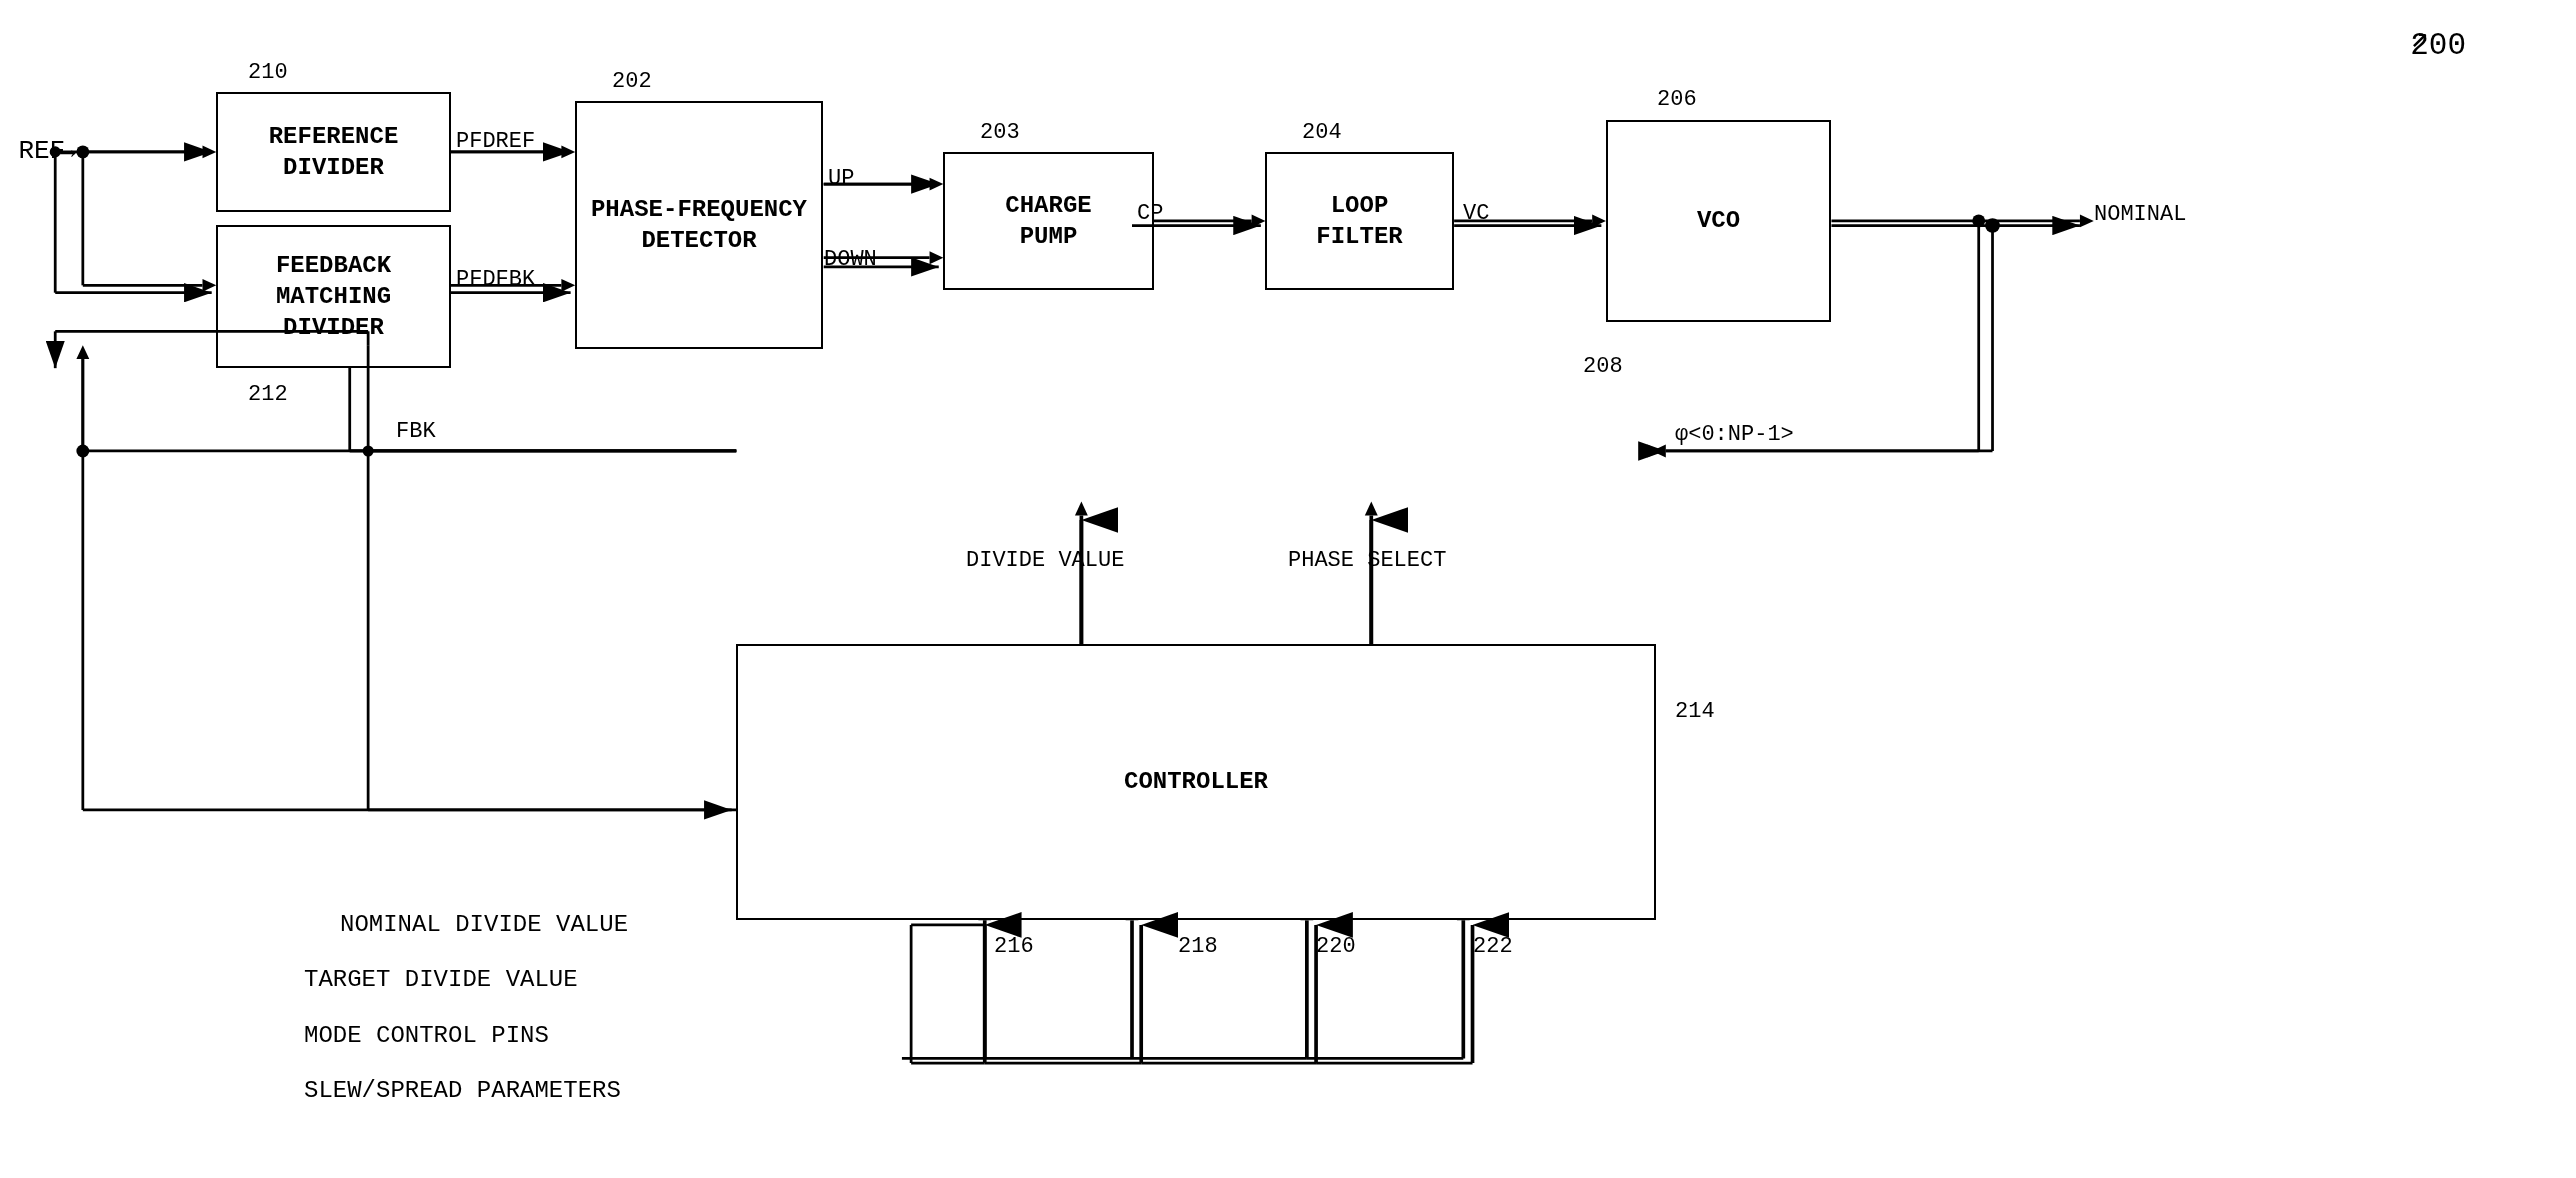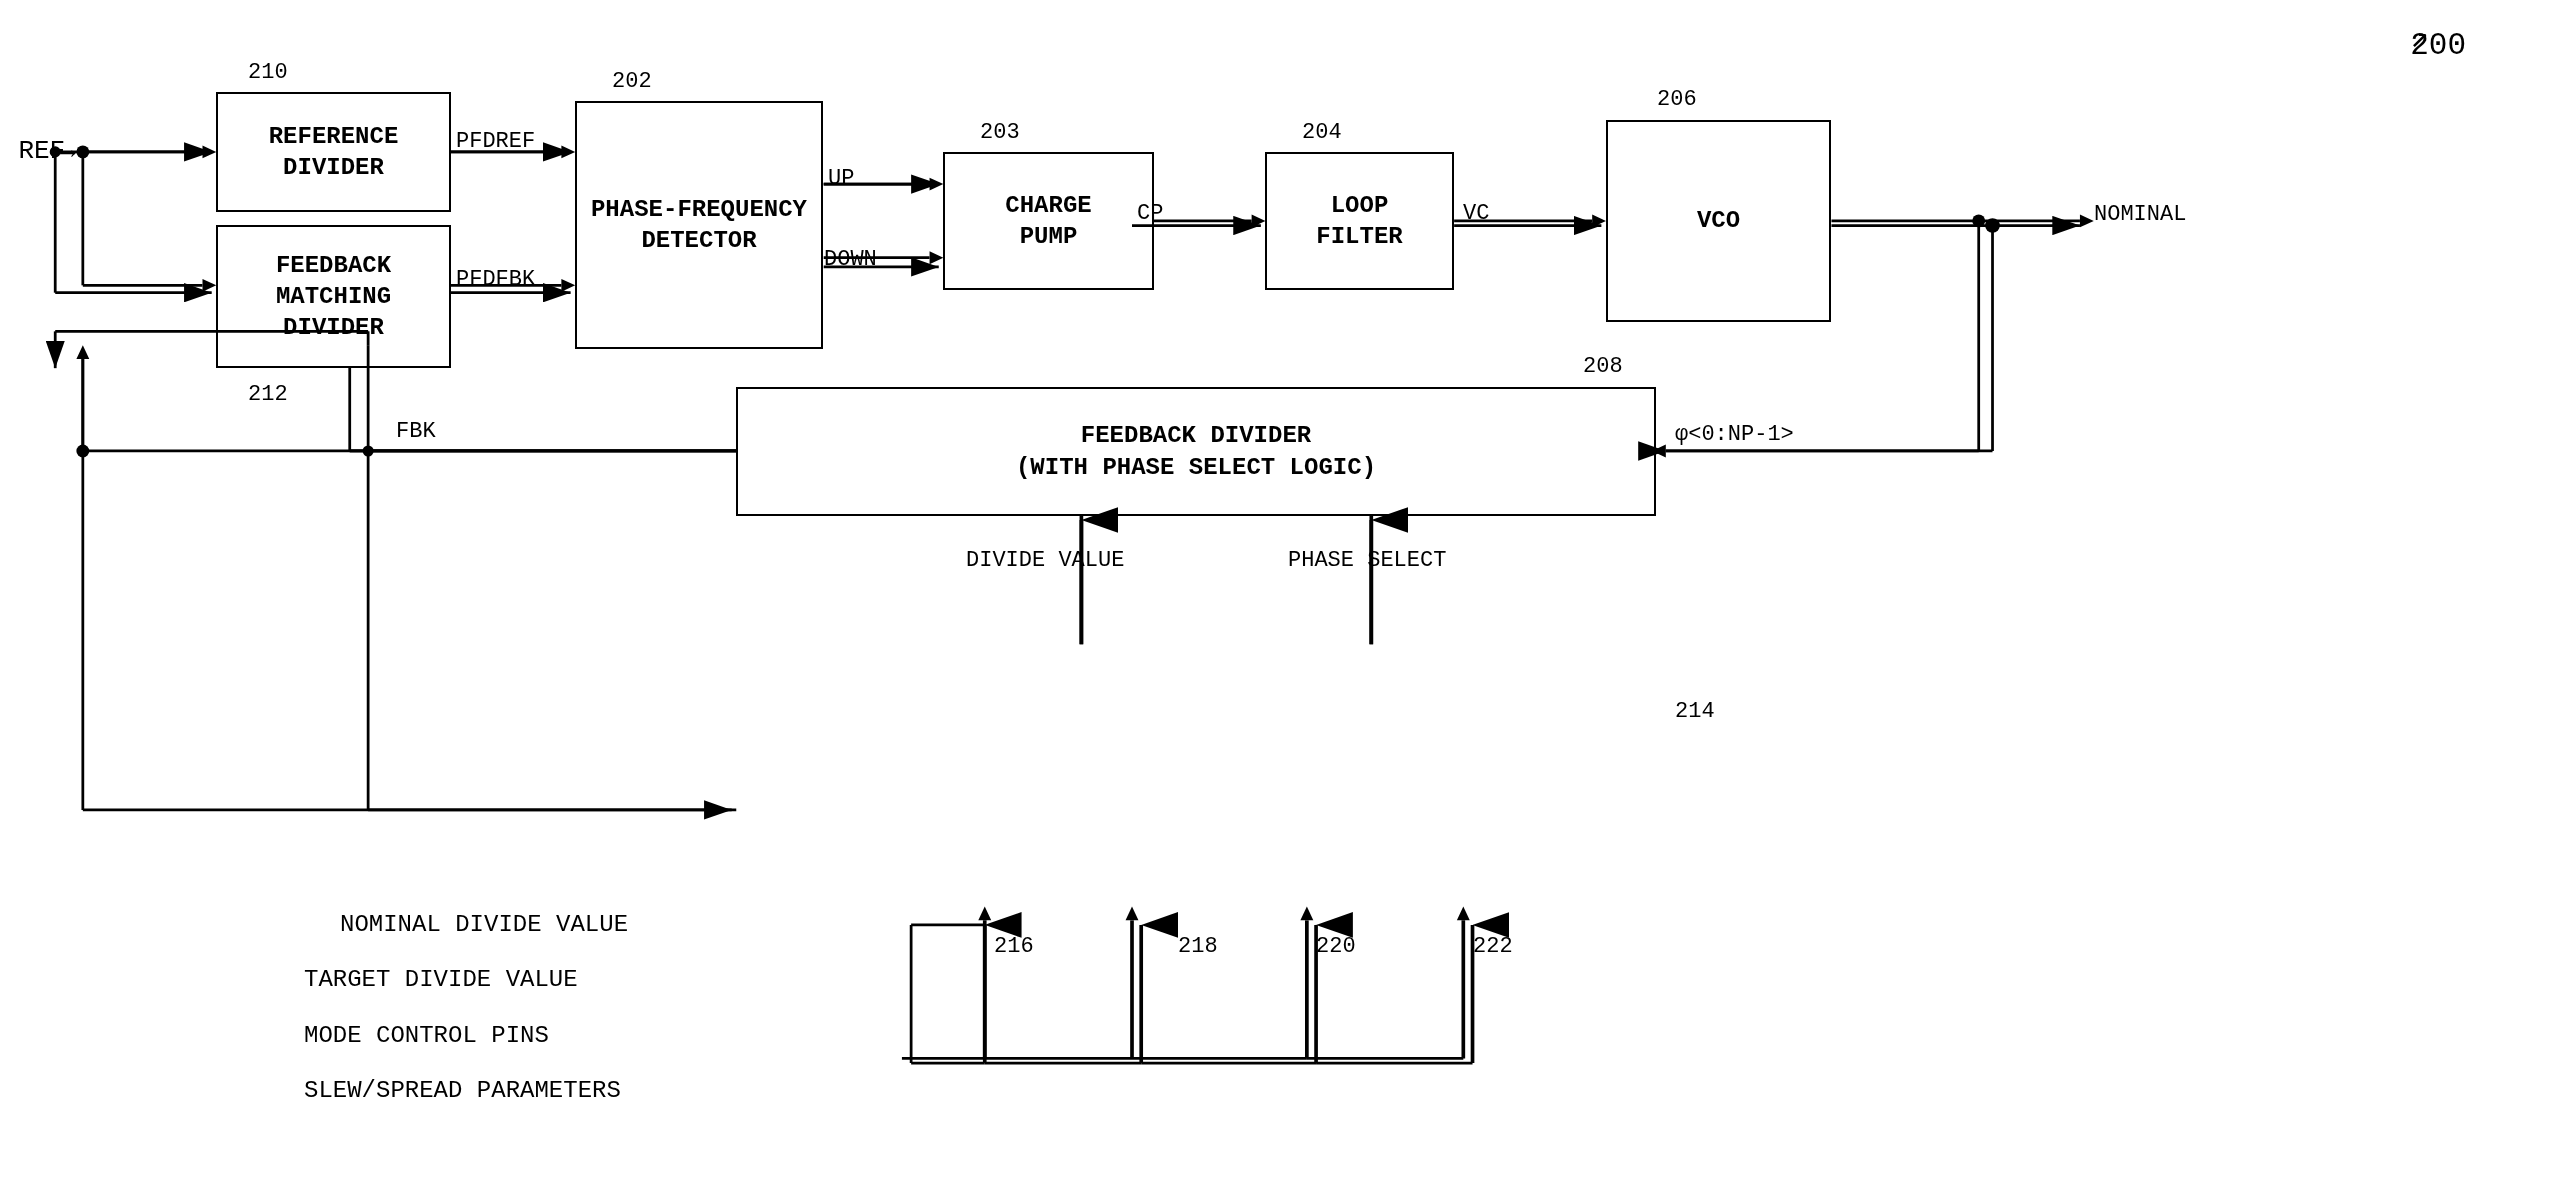--- a/index.html
+++ b/index.html
@@ -177,31 +177,31 @@
 
   <div class="block" style="left:1606px; top:120px; width:225px; height:202px;">
     <span>VCO</span>
   </div>
   <div class="label" style="top:87px; left:1657px;">206</div>
 
   <div class="label" style="top:202px; left:2094px;">NOMINAL</div>
 
   <div class="label" style="top:422px; left:1675px;">φ&lt;0:NP-1&gt;</div>
 
-  <div class="block" style="left:736px; top:387px; width:920px; height:129px;">
-    <span>FEEDBACK DIVIDER<br>(WITH PHASE SELECT LOGIC)</span>
-  </div>
   <div class="label" style="top:354px; left:1583px;">208</div>
 
   <div class="label" style="top:419px; left:396px;">FBK</div>
 
   <div class="label" style="top:548px; left:966px;">DIVIDE VALUE</div>
 
   <div class="label" style="top:548px; left:1288px;">PHASE SELECT</div>
 
+  <div class="block" style="left:736px; top:644px; width:920px; height:276px;">
+    <span>CONTROLLER</span>
+  </div>
   <div class="label" style="top:699px; left:1675px;">214</div>
 
   <div class="label" style="top:911px; left:304px; font-size:24px;margin-left:36px;">NOMINAL DIVIDE VALUE</div>
   <div class="label" style="top:966px; left:304px; font-size:24px;">TARGET DIVIDE VALUE</div>
   <div class="label" style="top:1022px; left:304px; font-size:24px;">MODE CONTROL PINS</div>
   <div class="label" style="top:1077px; left:304px; font-size:24px;">SLEW/SPREAD PARAMETERS</div>
 
   <div class="label" style="top:934px; left:994px;">216</div>
   <div class="label" style="top:934px; left:1141px;padding-left:37px;">218</div>
   <div class="label" style="top:934px; left:1316px;">220</div>

